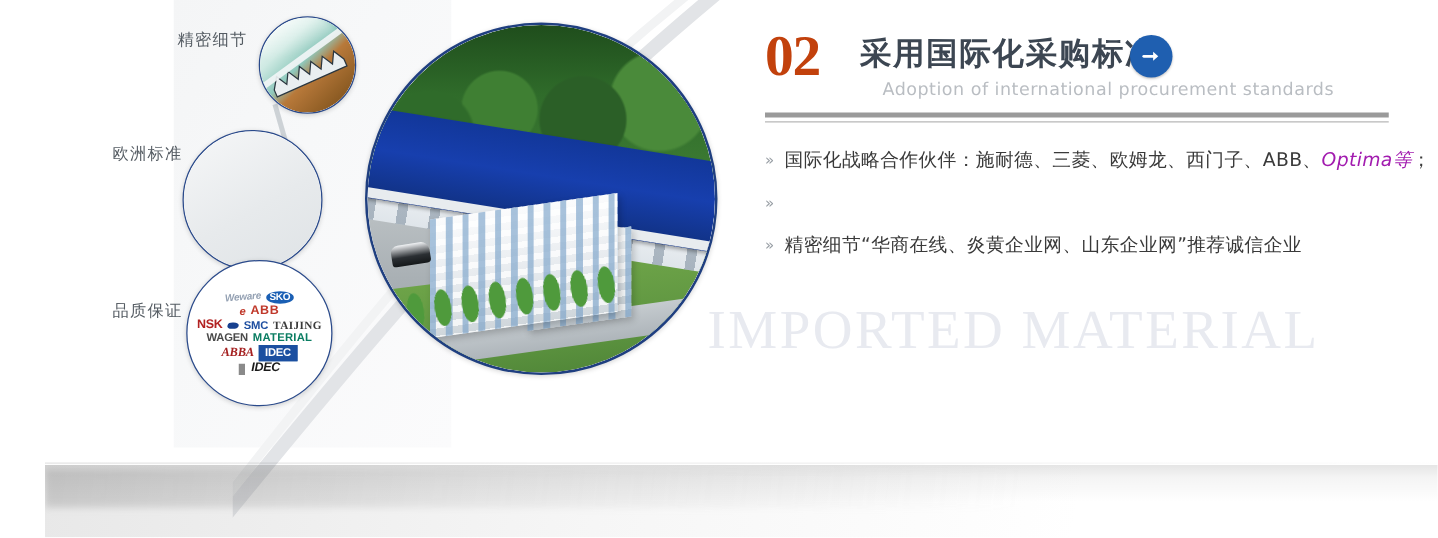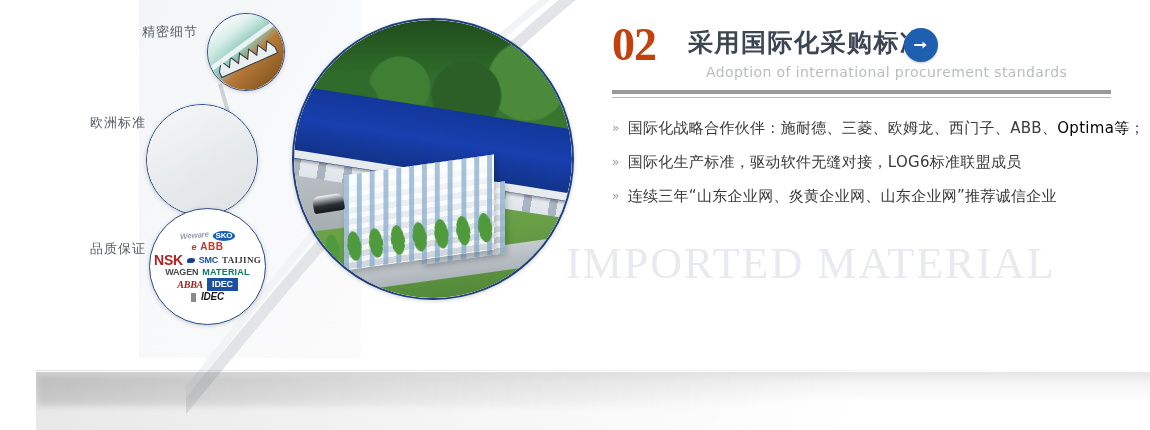--- a/index.html
+++ b/index.html
@@ -90,21 +90,21 @@
     position:absolute;inset:0;
     display:flex;flex-direction:column;align-items:center;justify-content:center;
     gap:1px;padding:6px 4px;box-sizing:border-box;
   }
   .logo-row{display:flex;align-items:center;justify-content:center;gap:4px;width:100%;line-height:1;}
   .lg{font-weight:bold;letter-spacing:-.2px;white-space:nowrap;}
   .lg-weware{font-size:8px;color:#7a8aa0;font-style:italic;transform:rotate(-5deg);opacity:.8;}
   .lg-sko{font-size:8px;color:#fff;background:#1a5fb4;border-radius:50%;padding:1px 3px;}
   .lg-e{font-size:9px;color:#c0392b;font-style:italic;}
   .lg-abb{font-size:10px;color:#c0392b;letter-spacing:.5px;}
-  .lg-nsk{font-size:14px;color:#b22222;text-align:right;}
+  .lg-nsk{font-size:10px;color:#b22222;text-align:right;}
   .lg-smc{font-size:9px;color:#1f4fa0;}
   .lg-smc-mark{display:inline-block;width:9px;height:5px;background:#17408f;border-radius:40% 60% 50% 50%;transform:skewX(-18deg);}
   .lg-taijing{font-size:9px;color:#3a3a3a;font-family:"Liberation Serif",serif;letter-spacing:.3px;}
   .lg-wagen{font-size:9px;color:#4a4a4a;}
   .lg-siemens{font-size:9px;color:#0a7d62;letter-spacing:.2px;}
   .lg-abba{font-size:10px;color:#a52121;font-style:italic;font-family:"Liberation Serif",serif;}
   .lg-omron{font-size:9px;color:#fff;background:#1b4fa0;padding:1px 4px;border:1px solid #1b4fa0;}
   .lg-idec{font-size:10px;color:#1a1a1a;font-style:italic;}
   .lg-idec-bar{display:inline-block;width:5px;height:9px;background:#8a8a8a;vertical-align:-1px;margin-right:1px;}
 
@@ -231,21 +231,21 @@
     font-size:15px;color:#3a3a3a;
     font-family:"DejaVu Sans","Liberation Sans",sans-serif;
     letter-spacing:.3px;
     line-height:20px;
     white-space:nowrap;
   }
   .bullet .chev{
     color:#9aa0a6;font-size:12px;margin-right:8px;line-height:20px;
     flex:0 0 auto;
   }
-  .hl{color:#000000;}
+  .hl{color:#a21caf;font-style:italic;}
 
   .watermark{
     position:absolute;left:-46px;top:238px;
     font-size:44px;color:#e8eaf0;
     font-family:"Liberation Serif","DejaVu Serif",serif;
     letter-spacing:2px;white-space:nowrap;
   }
 </style>
 </head>
 <body>
@@ -394,26 +394,25 @@
 
     <div class="bullets">
 
       <div class="bullet">
         <span class="chev">»</span>
         <span><span>国际化战略合作伙伴：施耐德、三菱、欧姆龙、西门子、ABB、</span><span class="hl">Optima等</span><span>；</span></span>
       </div>
 
       <div class="bullet">
         <span class="chev">»</span>
-        <span>国际化生产标准，驱动软件无缝对接，LOG6标准联盟成员</span>
       </div>
 
       <div class="bullet">
         <span class="chev">»</span>
-        <span>连续三年“山东企业网、炎黄企业网、山东企业网”推荐诚信企业</span>
+        <span>精密细节“华商在线、炎黄企业网、山东企业网”推荐诚信企业</span>
       </div>
 
     </div>
 
     <div class="watermark">IMPORTED  MATERIAL</div>
   </div>
 
   <div class="bottom-hairline"></div>
   <div class="bottom-sweep2"></div>
   <div class="bottom-sweep"></div>

